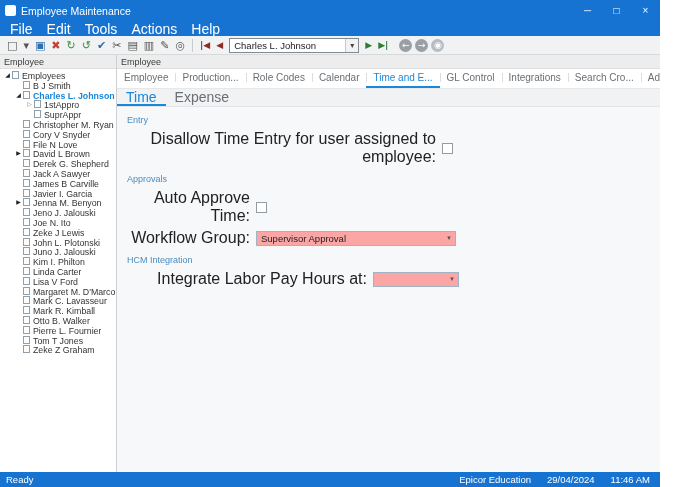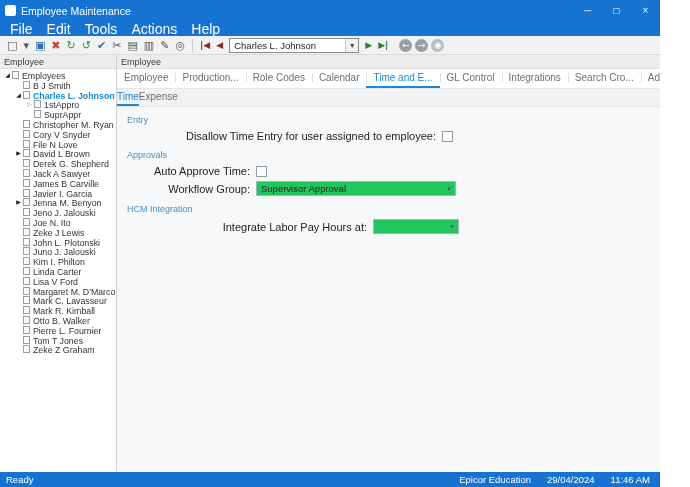--- a/index.html
+++ b/index.html
@@ -50,31 +50,31 @@
   .tree-row.selected .tree-label{color:var(--accent,#1b87d8);font-weight:bold}
 
   
   .main-panel{flex:1;display:flex;flex-direction:column;min-width:0;background:#fafbfb}
   .tab-strip{height:20px;background:#fff;display:flex;align-items:stretch;border-bottom:1px solid #e7e7e7;overflow:hidden;flex:none}
   .tab{display:flex;align-items:center;padding:0 7px;font-size:10px;color:#6a6f74;border-bottom:2px solid transparent;white-space:nowrap;position:relative;cursor:default}
   .tab + .tab::before{content:"";position:absolute;left:0;top:4px;bottom:4px;width:1px;background:#ddd}
   .tab.active{color:var(--accent,#1b87d8);border-bottom-color:var(--accent,#1b87d8)}
   .subtab-strip{height:18px;background:#f1f2f3;display:flex;border-bottom:1px solid #e3e4e5;flex:none}
   .detailtab-strip{height:17px;background:#f6f7f8;display:flex;border-bottom:1px solid #eceded;flex:none}
-  .subtab{padding:0 0;display:flex;align-items:center;font-size:10px;color:#6a6f74;border-bottom:2px solid transparent;white-space:nowrap;cursor:default}
+  .subtab{padding:0 9px;display:flex;align-items:center;font-size:14px;color:#6a6f74;border-bottom:2px solid transparent;white-space:nowrap;cursor:default}
   .subtab.active{color:var(--accent,#1b87d8);border-bottom-color:var(--accent,#1b87d8)}
 
   
   .form{flex:1;padding:6px 12px 0 10px;background:#f7f8f9;overflow:hidden}
   .section-label{font-size:9px;color:var(--section,#4a8cc2);margin:8px 0 5px}
   .form-row{display:flex;align-items:center;margin-bottom:4px}
-  .lbl{font-size:11px;color:#222;text-align:right;flex:none;padding-right:6px}
+  .lbl{font-size:16px;color:#222;text-align:right;flex:none;padding-right:6px}
   .lw1{width:315px}.lw2{width:129px}.lw3{width:246px}
   .checkbox{width:11px;height:11px;border:1px solid #949ba1;background:#fff;flex:none}
-  .dropdown{height:15px;border:1px solid #9fb4c4;background:#22c55e;display:flex;align-items:center;flex:none;cursor:default}
+  .dropdown{height:15px;border:1px solid #9fb4c4;background:#fca5a5;display:flex;align-items:center;flex:none;cursor:default}
   .dd-text{flex:1;font-size:9.5px;padding:0 4px;white-space:nowrap;overflow:hidden}
   .dd-arrow{width:12px;text-align:center;font-size:7px;color:#555;flex:none}
   .w200{width:200px}.w86{width:86px}
 
   
   .statusbar{height:15px;background:var(--titlebar,#1673d2);color:#fff;display:flex;align-items:center;font-size:9.5px;padding:0 6px;flex:none}
   .sb-right{margin-left:auto;display:flex;gap:16px;padding-right:4px}
 </style>
 </head>
 <body>

